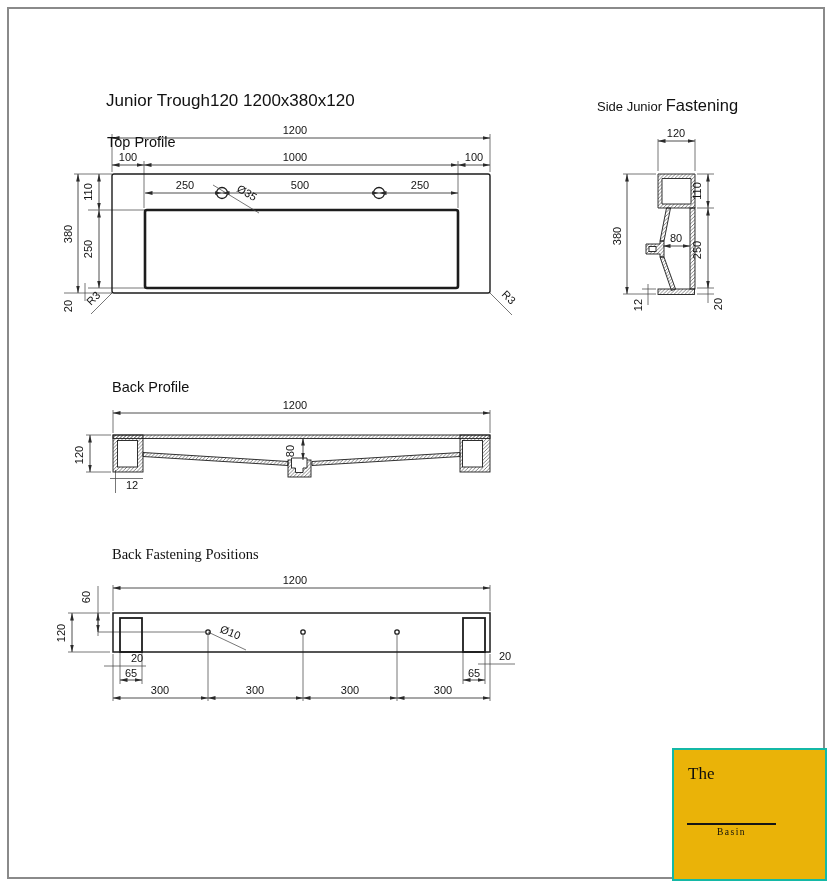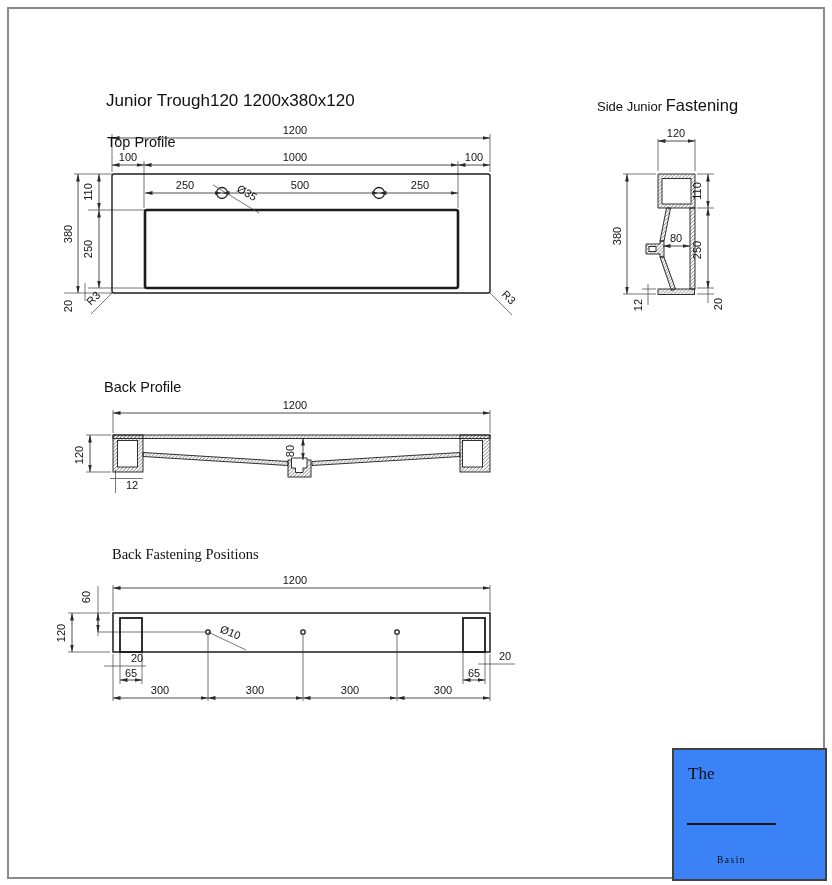--- a/index.html
+++ b/index.html
@@ -6,39 +6,39 @@
   #stage{position:relative;width:832px;height:885px;background:#fff;overflow:hidden;
          font-family:"Liberation Sans",sans-serif;color:#141414;}
   #page-border{position:absolute;left:7px;top:7px;width:814px;height:868px;
                border:2px solid #8a8a8a;pointer-events:none;}
   .title{position:absolute;color:#111;white-space:nowrap;}
   .doc-title{left:106px;top:51px;font-size:17px;margin-top:40px;}
   .view-title{font-size:14.5px;}
   .t-top{left:107px;top:86px;margin-top:48px;}
   .t-side{left:597px;top:96px;font-size:13px;}
   .t-side .big{font-size:16.5px;}
-  .t-back{left:104px;top:379px;}
+  .t-back{left:112px;top:379px;}
   .t-fast{left:112px;top:546px;font-family:Liberation Serif, serif;}
   svg text{font-family:"Liberation Sans",sans-serif;font-size:11px;fill:#141414;}
   .ln{stroke:#1c1c1c;fill:none;}
   .dim{stroke:#3a3a3a;stroke-width:.9;fill:none;
        marker-start:url(#arr);marker-end:url(#arr);}
   .ext{stroke:#4a4a4a;stroke-width:.75;fill:none;}
   .hatchshape{fill:url(#hatch);stroke:#1c1c1c;stroke-width:.9;}
   .whiteshape{fill:#fff;stroke:#1c1c1c;stroke-width:.9;}
   
   #logo-box{position:absolute;left:672px;top:748px;width:151px;height:129px;
-            border:2px solid #404040;background:#3b82f6;
+            border:2px solid #14b8a6;background:#eab308;
             font-family:"Liberation Serif",serif;color:#0d0d0d;}
   #logo-the{position:absolute;left:14px;top:14px;font-size:17px;}
   #logo-ramp{position:absolute;left:10px;top:22px;font-size:46px;line-height:46px;
              letter-spacing:-1px;}
   #logo-rule{position:absolute;left:13px;top:73px;width:89px;height:2px;background:#151515;}
   #logo-basin{position:absolute;left:13px;top:77px;width:89px;text-align:center;
-              font-size:9.5px;letter-spacing:1.5px;margin-top:28px;}
+              font-size:9.5px;letter-spacing:1.5px;}
 </style>
 </head>
 <body>
 
 <div id="stage">
   <div id="page-border"></div>
 
   <div class="title doc-title">Junior Trough120 1200x380x120</div>
   <div class="title view-title t-top">Top Profile</div>
   <div class="title t-side"><span>Side Junior </span><span class="big">Fastening</span></div>

